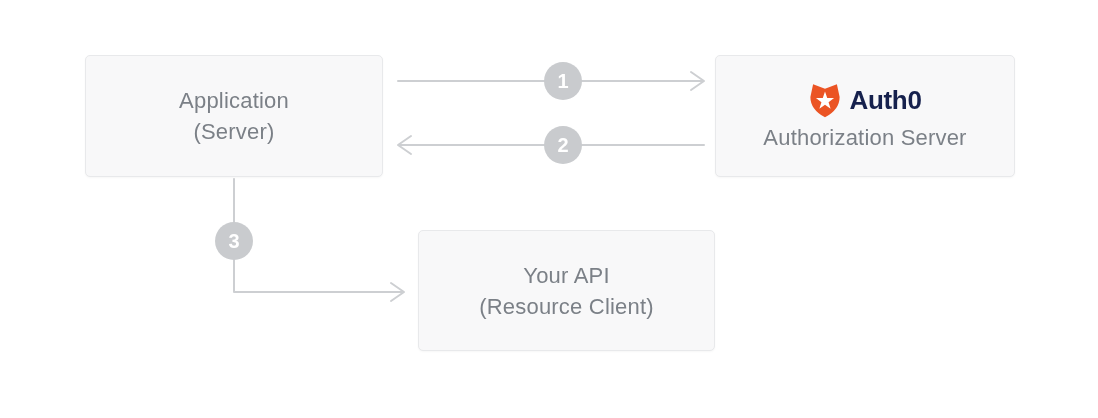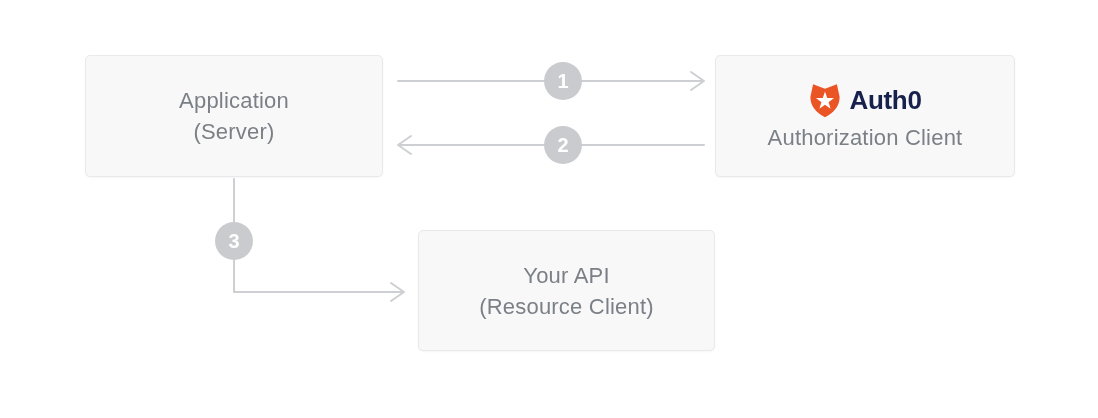--- a/index.html
+++ b/index.html
@@ -101,21 +101,21 @@
   </div>
 
   <div class="node node-auth">
     <div class="logo-row">
       <svg width="34" height="38" viewBox="0 0 100 100" xmlns="http://www.w3.org/2000/svg">
         <path d="M50 14 L15 1 L7 38 Q7 75 50 98 Q93 75 93 38 L85 1 Z" fill="#eb5424"></path>
         <polygon fill="#ffffff" points="50,22 56.5,41.1 76.6,41.3 60.5,53.4 66.5,72.7 50,61 33.5,72.7 39.5,53.4 23.4,41.3 43.5,41.1"></polygon>
       </svg>
       <span class="brand">Auth0</span>
     </div>
-    <div class="auth-label">Authorization Client</div>
+    <div class="auth-label">Authorization Server</div>
   </div>
 
   <div class="node node-api">
     <div>Your API</div>
     <div>(Resource Client)</div>
   </div>
 
   <div class="step-circle step-1">
     <span>1</span>
   </div>

